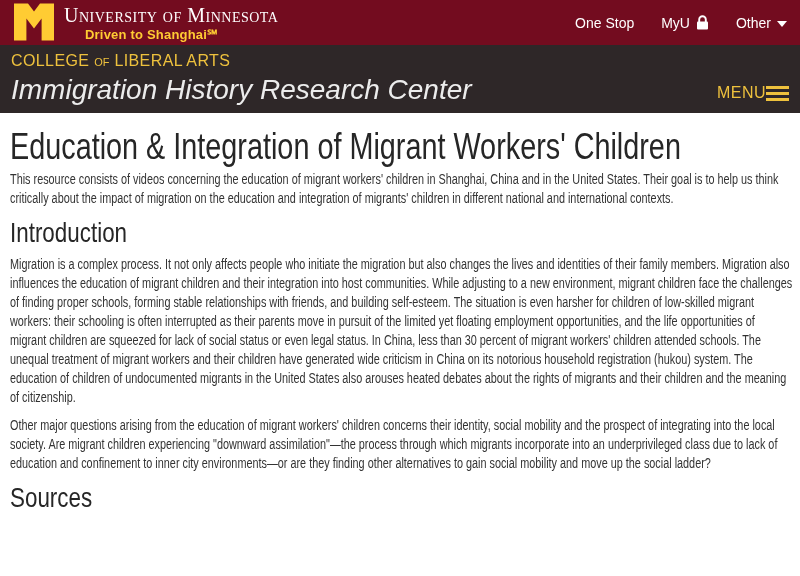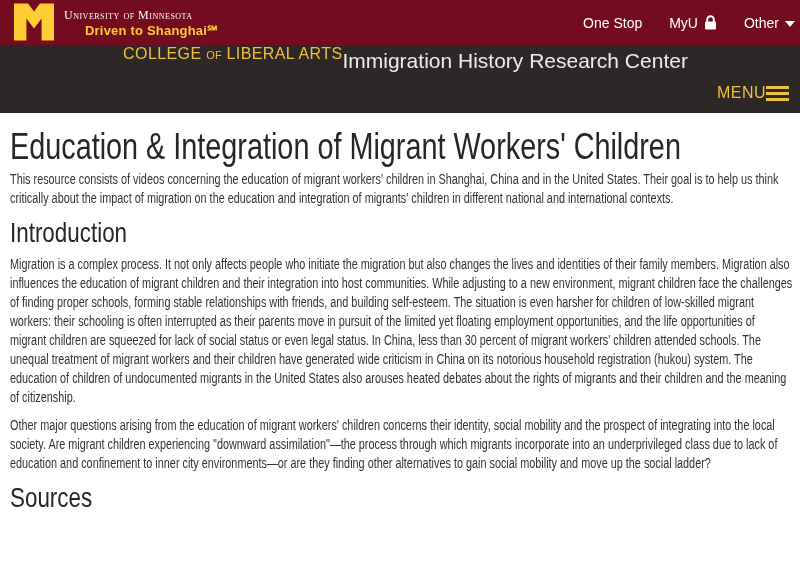--- a/index.html
+++ b/index.html
@@ -5,35 +5,35 @@
   * { box-sizing: border-box; margin: 0; padding: 0; }
   html, body { width: 800px; height: 576px; overflow: hidden; background: #fff;
     font-family: "Liberation Sans", sans-serif; }
 
   
   .masthead { height: 45px; background: #730c1f; position: relative;
     display: flex; align-items: center; }
   .block-m { position: absolute; left: 14px; top: 3px; width: 40px; height: 38px; }
   .wordmark { margin-left: 64px; display: flex; flex-direction: column; line-height: 1; cursor: pointer; }
   .u-name { font-family: "Liberation Serif", serif; font-variant: small-caps;
-    color: #ffffff; font-size: 12px; letter-spacing: 0.5px; }
+    color: #ffffff; font-size: 20px; letter-spacing: 0.5px; }
   .u-tagline { color: #ffcc33; font-weight: bold; font-size: 13px;
     margin-top: 3px; padding-left: 21px; letter-spacing: 0.2px; }
   .mast-links { margin-left: auto; display: flex; align-items: center;
-    gap: 27px; padding-right: 5px; color: #fff; font-size: 14px; }
+    gap: 27px; padding-right: 13px; color: #fff; font-size: 14px; }
   .mast-link { display: flex; align-items: center; gap: 6px; cursor: pointer; }
   .caret-down { width: 0; height: 0; border-left: 5px solid transparent;
     border-right: 5px solid transparent; border-top: 6px solid #fff; margin-top: 2px; }
 
   
   .site-bar { height: 68px; background: #2e2728; position: relative;
-    display: flex; flex-direction: row; justify-content: center; padding-left: 11px; }
+    display: flex; flex-direction: column; justify-content: center; padding-left: 11px; }
   .college-line { color: #eec13d; font-size: 16px; letter-spacing: 0.4px; cursor: pointer; }
   .college-line .of { font-size: 11px; letter-spacing: 0; }
-  .site-name { color: #ececec; font-size: 21px; margin-top: 4px; cursor: pointer; }
+  .site-name { color: #ececec; font-size: 28px; margin-top: 4px; cursor: pointer; font-style: italic; }
   .menu-btn { position: absolute; right: 11px; bottom: 11px; display: flex;
     align-items: center; color: #eec13d; font-size: 16px;
     letter-spacing: 0.5px; cursor: pointer; }
   .hamburger { display: flex; flex-direction: column; gap: 3px; }
   .hamburger span { display: block; width: 23px; height: 3px; background: #eec13d; }
 
   
   .content { padding: 12px 27px 0 10px; overflow: hidden; }
   .page-title { font-size: 36px; font-weight: normal; color: #262626;
     line-height: 44px; white-space: nowrap; width: 1000px;

